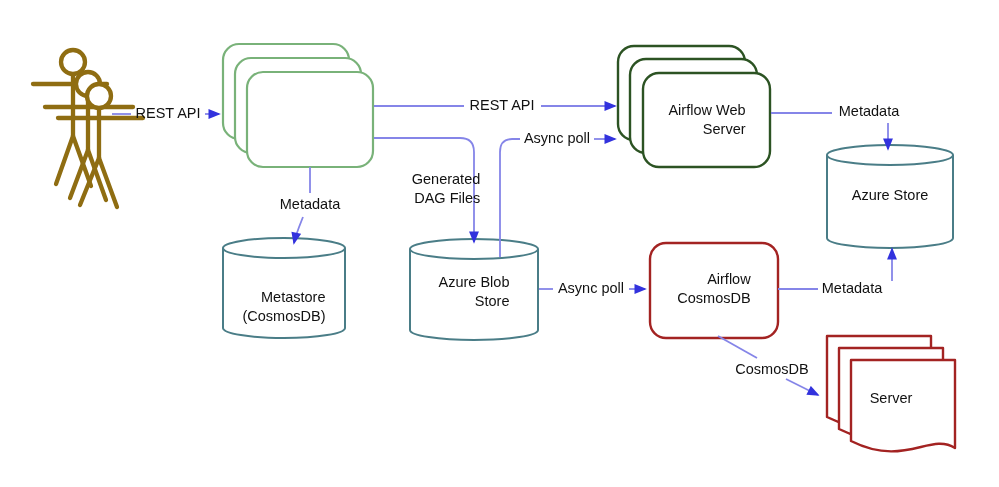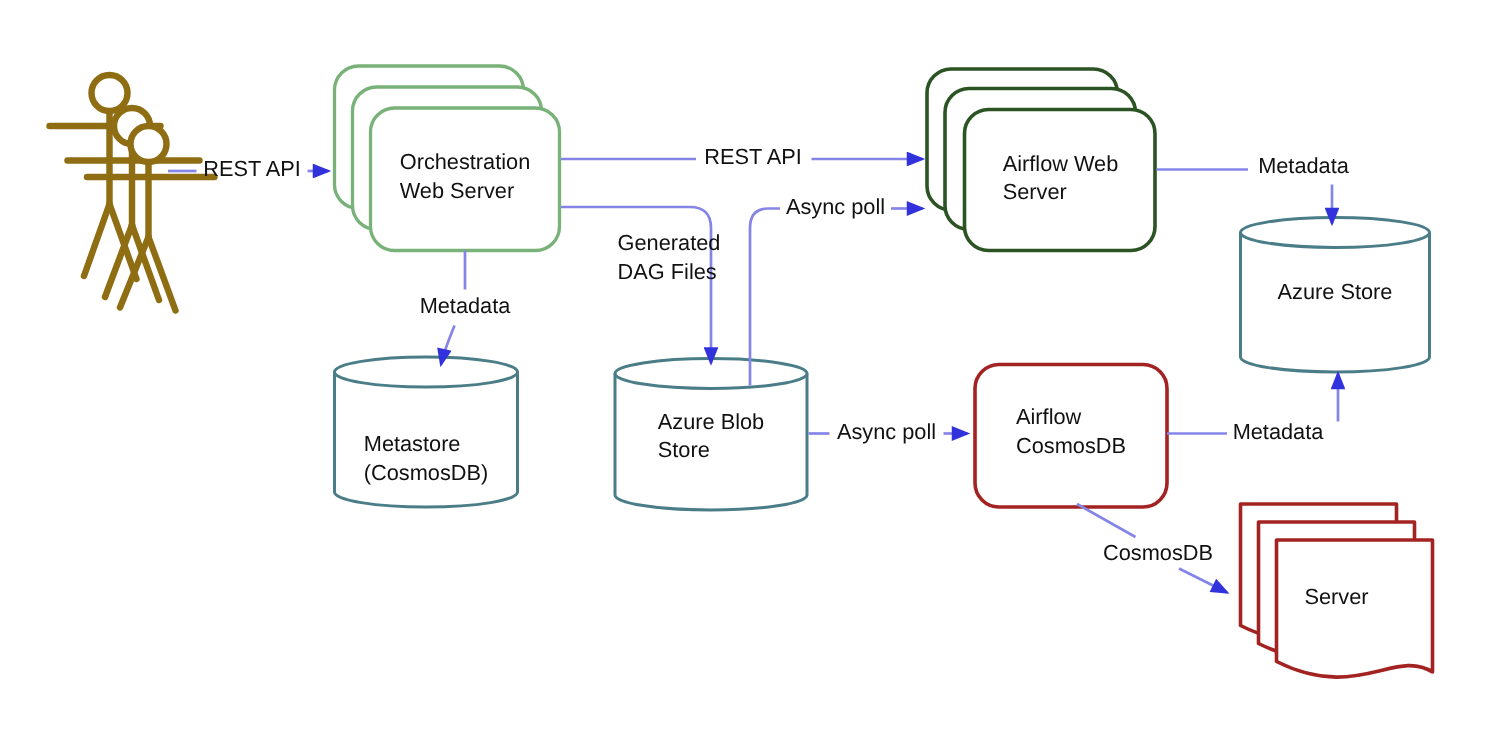--- a/index.html
+++ b/index.html
@@ -21,21 +21,21 @@
     font-family:"Liberation Sans", sans-serif;
     overflow:hidden;
   }
   .canvas svg{position:absolute;left:0;top:0;}
   .lbl{
     position:absolute;
     transform:translate(-50%,-50%);
     font-size:14.5px;
     line-height:1.32;
     color:var(--text);
-    text-align:left;
+    text-align:right;
     white-space:pre-line;
   }
   .stack-rect{fill:#ffffff;stroke-width:2.2;}
   .stack-green{stroke:var(--green-light);}
   .stack-darkgreen{stroke:var(--green-dark);stroke-width:2.4;}
   .cyl{fill:#ffffff;stroke:var(--teal);stroke-width:2;}
   .red-shape{fill:#ffffff;stroke:var(--red);stroke-width:2.4;stroke-linejoin:round;}
   .actor{stroke:var(--gold);stroke-width:4.3;fill:none;stroke-linecap:round;}
   .actor-head{fill:#ffffff;}
   .edge{stroke:var(--line);stroke-width:1.8;fill:none;}
@@ -137,37 +137,35 @@
       <path class="edge" d="M629,289 H645" marker-end="url(#arrowhead)"></path>
 
       <path class="edge" d="M778,289 H818"></path>
       <path class="edge" d="M892,281 V249" marker-end="url(#arrowhead)"></path>
 
       <path class="edge" d="M718,336 L757,358"></path>
       <path class="edge" d="M786,379 L818,395" marker-end="url(#arrowhead)"></path>
     </g>
   </svg>
 
-  <div class="lbl" style="left:310px;top:119px">Orchestration
-Web Server</div>
   <div class="lbl" style="left:707px;top:120px">Airflow Web
 Server</div>
   <div class="lbl" style="left:284px;top:307px">Metastore
 (CosmosDB)</div>
   <div class="lbl" style="left:474px;top:292px">Azure Blob
 Store</div>
   <div class="lbl" style="left:890px;top:196px">Azure Store</div>
   <div class="lbl" style="left:714px;top:289px">Airflow
 CosmosDB</div>
   <div class="lbl" style="left:891px;top:399px">Server</div>
 
   <div class="lbl" style="left:168px;top:114px">REST API</div>
   <div class="lbl" style="left:502px;top:106px">REST API</div>
   <div class="lbl" style="left:557px;top:139px">Async poll</div>
-  <div class="lbl" style="left:446px;top:173px">Generated
+  <div class="lbl" style="left:446px;top:189px">Generated
 DAG Files</div>
   <div class="lbl" style="left:310px;top:205px">Metadata</div>
   <div class="lbl" style="left:869px;top:112px">Metadata</div>
   <div class="lbl" style="left:591px;top:289px">Async poll</div>
   <div class="lbl" style="left:852px;top:289px">Metadata</div>
   <div class="lbl" style="left:772px;top:370px">CosmosDB</div>
 
 </div>
 
 </body></html>

